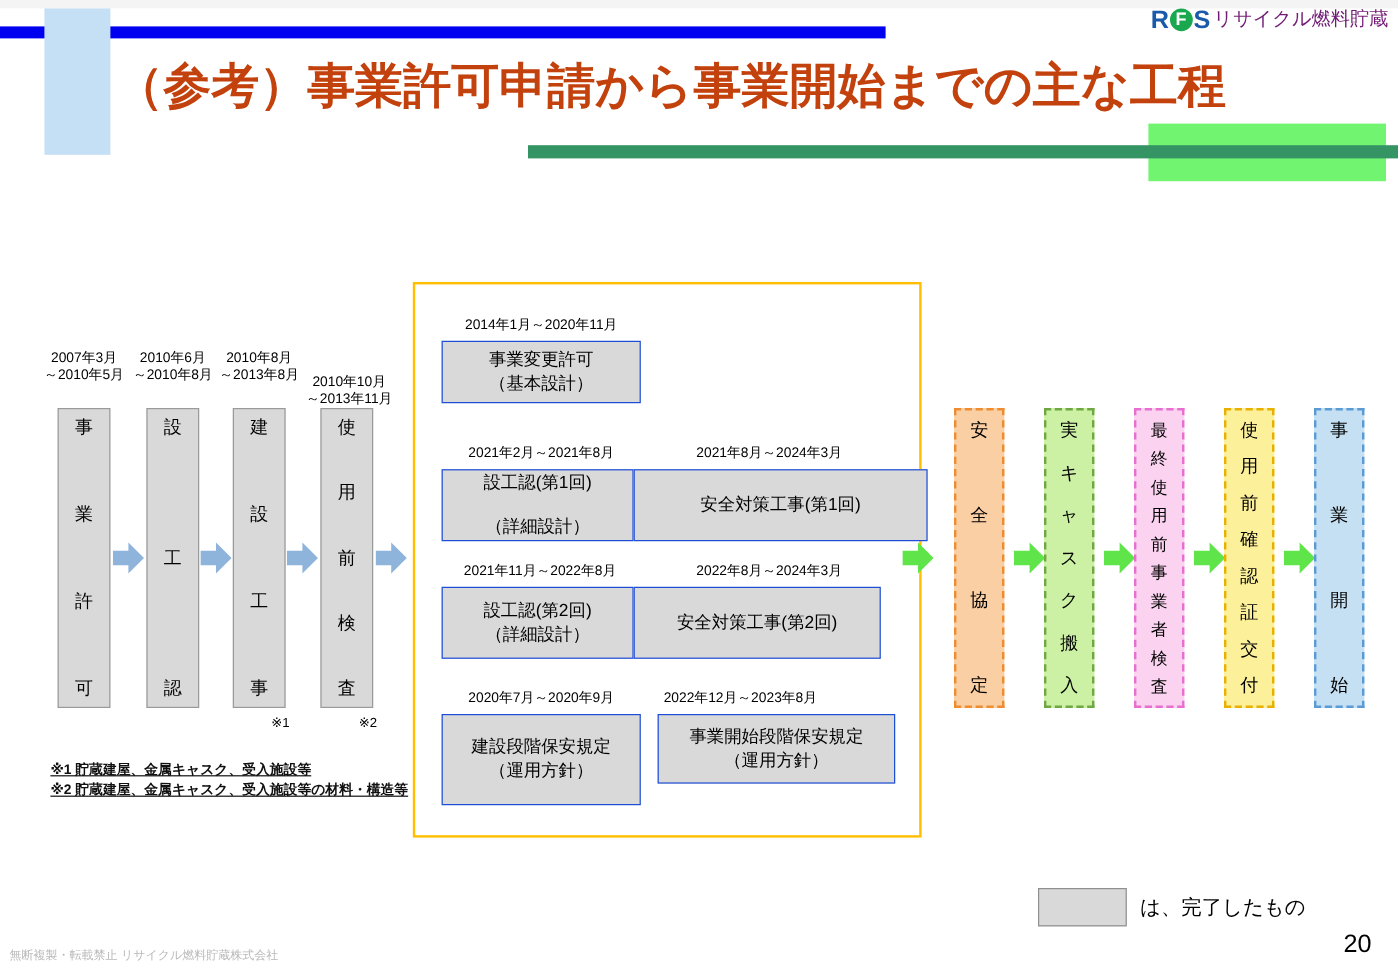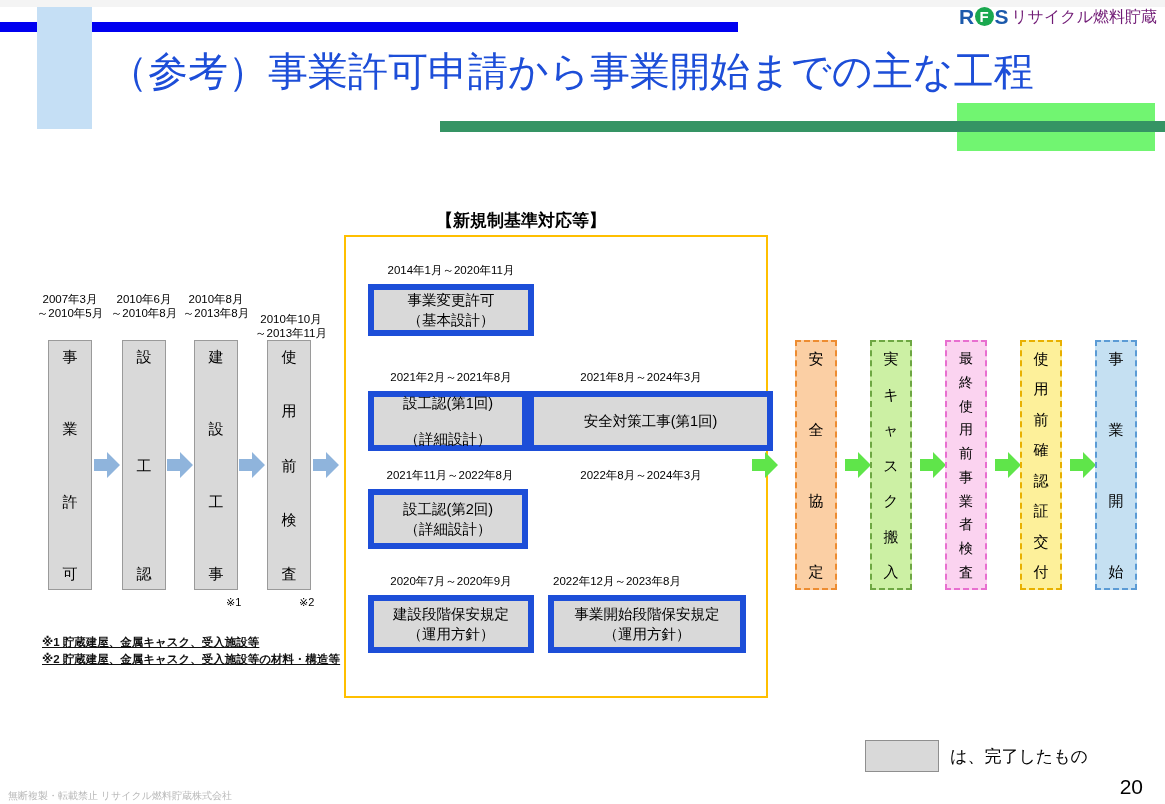--- a/index.html
+++ b/index.html
@@ -21,42 +21,42 @@
 
   .logo{position:absolute;right:8px;top:6px;display:flex;align-items:center;gap:0px;}
   .logo-r{font-size:21px;font-weight:bold;color:#1b59ab;letter-spacing:-0.5px;line-height:1;}
   .logo-circle{display:inline-block;width:19px;height:19px;border-radius:50%;
     background:#1aa84f;color:#fff;font-size:15px;font-weight:bold;line-height:19px;text-align:center;
     margin:0 1px;}
   .logo-s{font-size:21px;font-weight:bold;color:#1b59ab;letter-spacing:-0.5px;line-height:1;}
   .logo-jp{font-size:16px;font-weight:normal;color:#701a75;margin-left:3px;line-height:1;}
 
   .title{
-    position:absolute;left:108px;top:44px;width:1000px;
-    font-size:40px;font-weight:400;color:#1d4ed8;letter-spacing:0px;white-space:nowrap;
+    position:absolute;left:96px;top:44px;width:1000px;
+    font-size:40px;font-weight:700;color:#c2410c;letter-spacing:0px;white-space:nowrap;
   }
 
   
   .lf-date{position:absolute;font-size:11.5px;line-height:14px;color:#000;text-align:center;white-space:nowrap;}
   .vbox{
     position:absolute;background:#d9d9d9;border:1px solid #9a9a9a;
     display:flex;flex-direction:column;align-items:center;justify-content:space-between;
     padding:8px 0;box-sizing:border-box;font-size:15px;line-height:1;
   }
   .vbox span{display:block;}
   .arrow-blue{position:absolute;width:26px;height:30px;}
   .note-mark{position:absolute;font-size:11px;color:#000;}
   .footnotes{position:absolute;left:42px;top:634px;font-size:11.5px;line-height:17px;font-weight:bold;color:#111;white-space:nowrap;text-decoration:underline;}
 
   
   .panel-title{position:absolute;left:436px;top:209px;font-size:17px;font-weight:bold;color:#000;white-space:nowrap;}
   .yellow-panel{position:absolute;left:344px;top:235px;width:424px;height:463px;border:2px solid #ffbf00;background:#fff;box-sizing:border-box;}
   .c-date{position:absolute;font-size:11.5px;color:#000;white-space:nowrap;text-align:center;}
   .hbox{
-    position:absolute;background:#d9d9d9;border:6px solid #1d4ed8;box-sizing:border-box;
+    position:absolute;background:#d9d9d9;border:1px solid #1d4ed8;box-sizing:border-box;
     display:flex;align-items:center;justify-content:center;text-align:center;
     font-size:14.5px;line-height:20px;color:#000;
   }
 
   
   .cbox{
     position:absolute;box-sizing:border-box;
     display:flex;flex-direction:column;align-items:center;justify-content:space-between;
     padding:9px 0;font-size:15px;line-height:1;color:#000;
   }
@@ -153,21 +153,20 @@
   </div>
 
   <div class="note-mark" style="left:226px;top:596px;">※1</div>
   <div class="note-mark" style="left:299px;top:596px;">※2</div>
 
   <div class="footnotes">
     <div>※1  貯蔵建屋、金属キャスク、受入施設等</div>
     <div>※2  貯蔵建屋、金属キャスク、受入施設等の材料・構造等</div>
   </div>
 
-  <div class="panel-title">【新規制基準対応等】</div>
   <div class="yellow-panel"></div>
 
   <div class="c-date" style="left:368px;top:263px;width:166px;">2014年1月～2020年11月</div>
   <div class="hbox" style="left:368px;top:284px;width:166px;height:52px;flex-direction:column;">
     <span>事業変更許可</span>
     <span>（基本設計）</span>
   </div>
 
   <div class="c-date" style="left:368px;top:370px;width:166px;">2021年2月～2021年8月</div>
   <div class="c-date" style="left:548px;top:370px;width:186px;">2021年8月～2024年3月</div>
@@ -178,24 +177,27 @@
   <div class="hbox" style="left:528px;top:391px;width:245px;height:60px;">
     <span>安全対策工事(第1回)</span>
   </div>
 
   <div class="c-date" style="left:364px;top:468px;width:172px;">2021年11月～2022年8月</div>
   <div class="c-date" style="left:548px;top:468px;width:186px;">2022年8月～2024年3月</div>
   <div class="hbox" style="left:368px;top:489px;width:160px;height:60px;flex-direction:column;">
     <span>設工認(第2回)</span>
     <span>（詳細設計）</span>
   </div>
+  <div class="hbox" style="left:528px;top:489px;width:206px;height:60px;">
+    <span>安全対策工事(第2回)</span>
+  </div>
 
   <div class="c-date" style="left:368px;top:574px;width:166px;">2020年7月～2020年9月</div>
   <div class="c-date" style="left:522px;top:574px;width:190px;">2022年12月～2023年8月</div>
-  <div class="hbox" style="left:368px;top:595px;width:166px;height:58px;flex-direction:column;">
+  <div class="hbox" style="left:368px;top:595px;width:166px;height:76px;flex-direction:column;">
     <span>建設段階保安規定</span>
     <span>（運用方針）</span>
   </div>
   <div class="hbox" style="left:548px;top:595px;width:198px;height:58px;flex-direction:column;">
     <span>事業開始段階保安規定</span>
     <span>（運用方針）</span>
   </div>
 
   <div class="arrow-green" style="left:752px;top:450px;">
     <svg width="26" height="30" viewBox="0 0 26 30">

